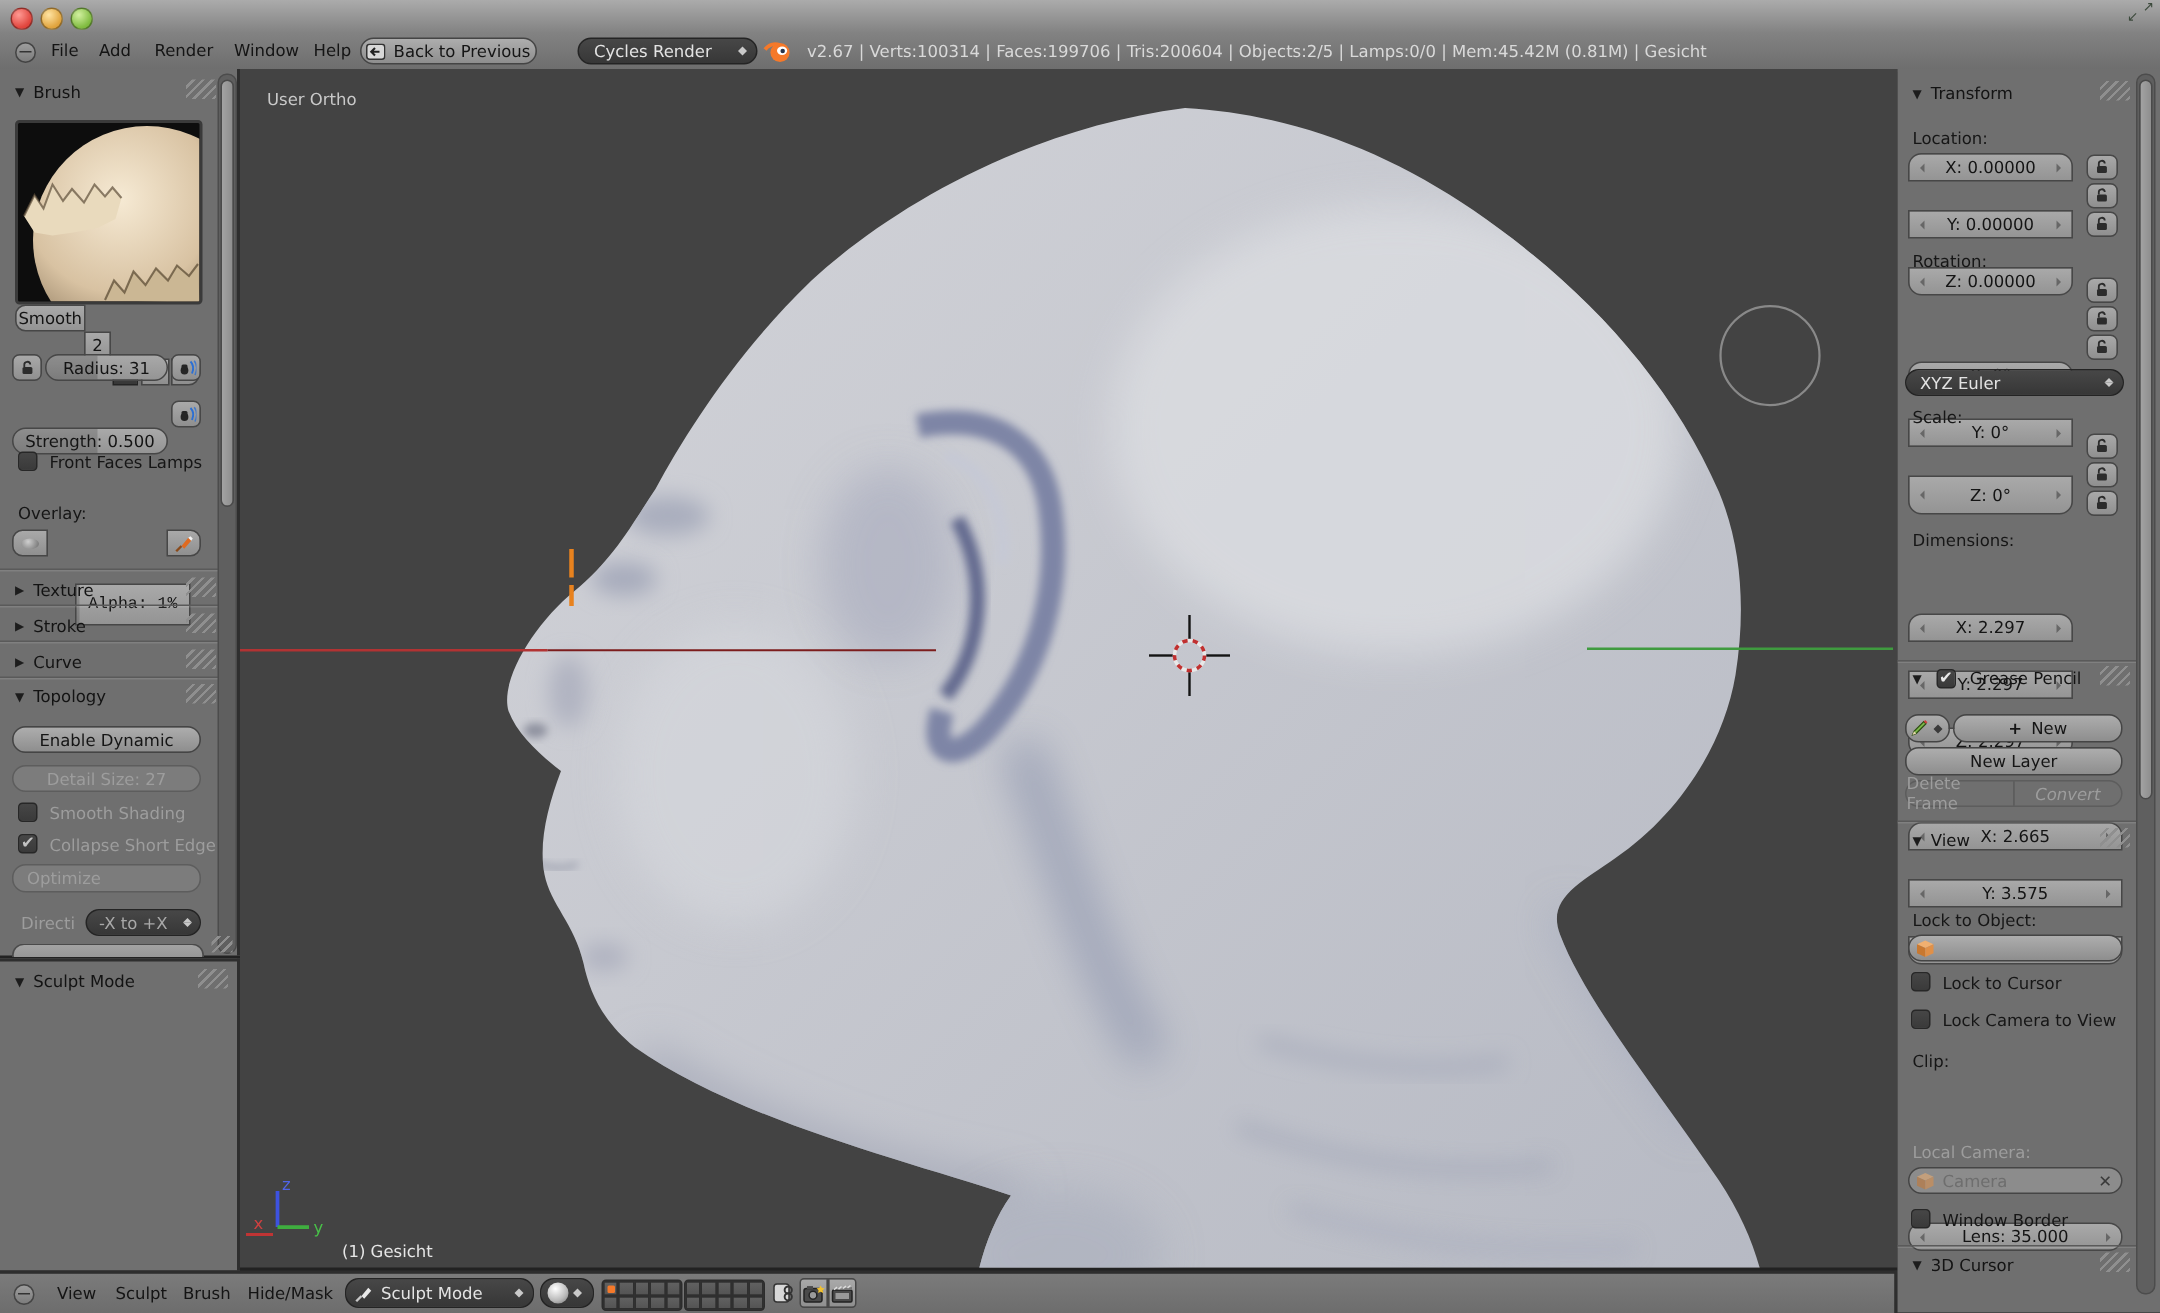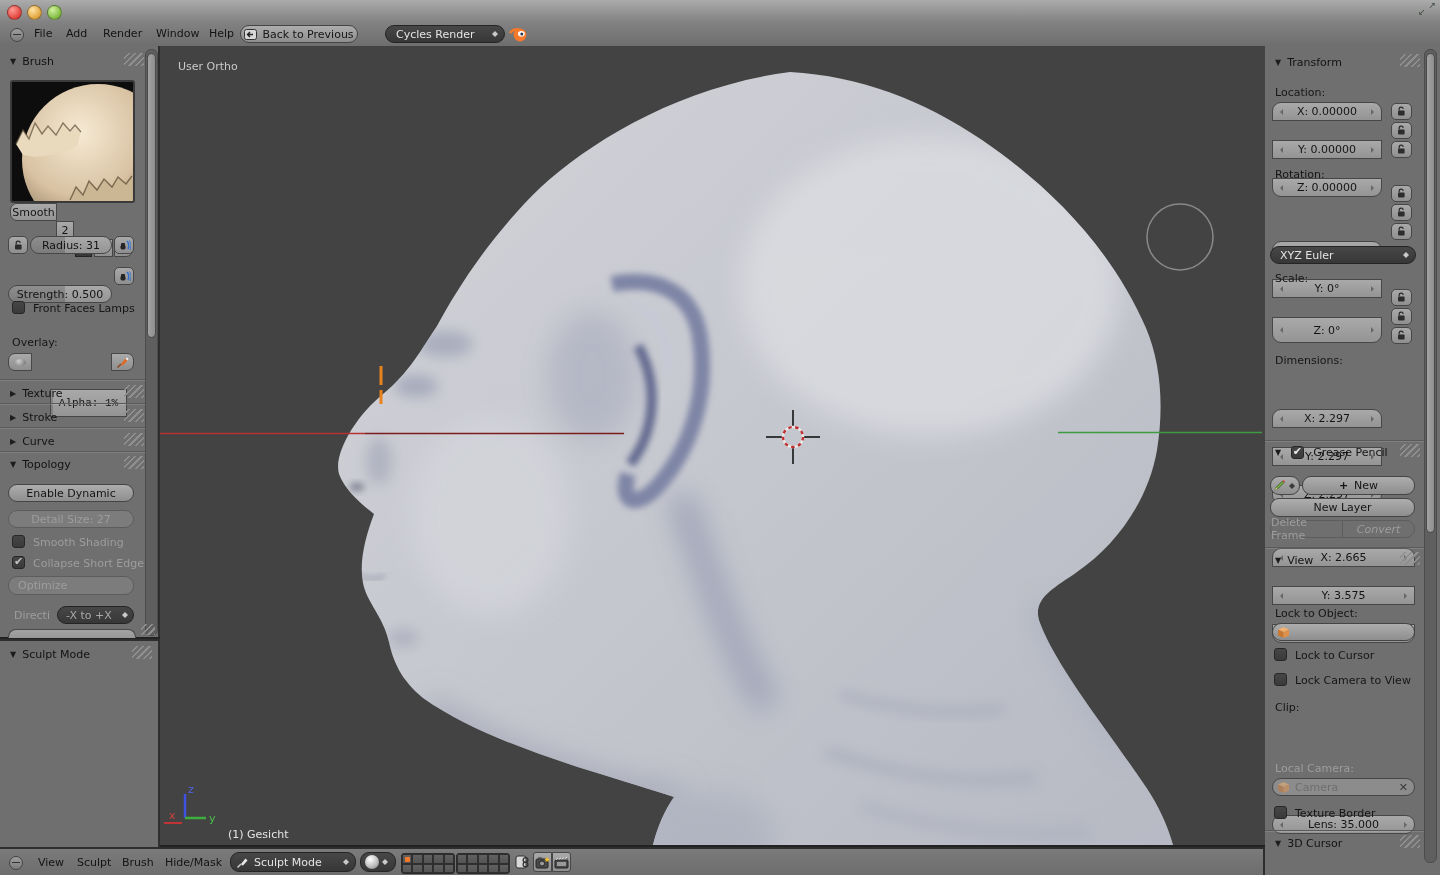--- a/index.html
+++ b/index.html
@@ -118,20 +118,21 @@
     <span style="flex:1;">Cycles Render</span>
     <span class="updown"></span>
   </div>
 
   <svg class="abs" style="left:508px;top:4px;" width="20" height="17" viewBox="0 0 20 17">
     <path d="M2 7 Q6 2 12 4" stroke="#f5792a" stroke-width="2.6" fill="none"></path>
     <circle cx="12" cy="9" r="6.4" fill="#f5792a"></circle>
     <ellipse cx="13.4" cy="7.8" rx="3.4" ry="2.8" fill="#fff"></ellipse>
     <circle cx="13.8" cy="8" r="1.5" fill="#28344a"></circle>
   </svg>
+  <span class="wtxt abs" style="left:538px;top:6px;">v2.67 | Verts:100314 | Faces:199706 | Tris:200604 | Objects:2/5 | Lamps:0/0 | Mem:45.42M (0.81M) | Gesicht</span>
 </div>
 
 <div id="toolshelf" class="abs">
   <div class="abs phdr" style="left:10px;top:9px;"><span class="tri-open"></span><span>Brush</span></div>
   <div class="hatch" style="right:14px;top:7px;"></div>
 
   <div class="abs" style="left:10px;top:34px;width:121px;height:119px;border:2px solid #3a3a3a;border-radius:3px;background:#0d0d0d;overflow:hidden;">
     <svg width="121" height="119">
       <defs>
           <radialGradient id="ball" cx="38%" cy="32%" r="75%">
@@ -581,21 +582,21 @@
   <div class="btn abs" style="left:7px;top:732px;width:143px;height:18px;justify-content:flex-start;padding:0 6px 0 4px;gap:5px;background:#8c8c8c;color:#6e6e6e;">
     <svg width="13" height="13" viewBox="0 0 13 13" opacity="0.55">
       <path d="M6.5 1 L12 3.5 L6.5 6 L1 3.5 z" fill="#f0b070"></path>
       <path d="M1 3.5 L6.5 6 V12 L1 9.5 z" fill="#c87830"></path>
       <path d="M12 3.5 L6.5 6 V12 L12 9.5 z" fill="#e09048"></path>
     </svg>
     <span style="flex:1;text-align:left;">Camera</span>
     <span style="color:#3a3a3a;">✕</span>
   </div>
   <span class="chk" style="left:9px;top:760px;"></span>
-  <span class="txt abs" style="left:30px;top:761px;">Texture Border</span>
+  <span class="txt abs" style="left:30px;top:761px;">Window Border</span>
 
   <div class="sep" style="left:0;top:784px;width:160px;"></div>
   <div class="abs phdr" style="left:10px;top:791px;"><span class="tri-open"></span><span>3D Cursor</span></div>
   <div class="hatch" style="right:20px;top:789px;"></div>
 
   <div class="scrolltrack abs" style="left:159px;top:3px;width:11px;height:812px;">
     <div class="scrollthumb" style="top:3px;height:478px;"></div>
   </div>
 </div>
 

